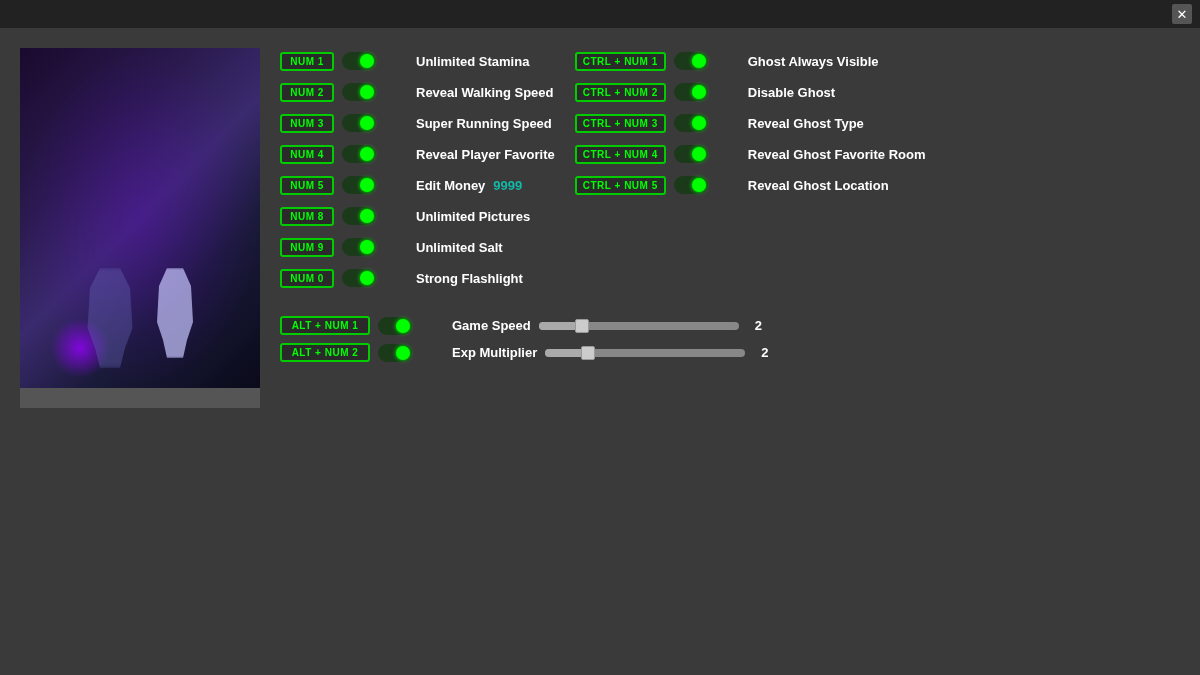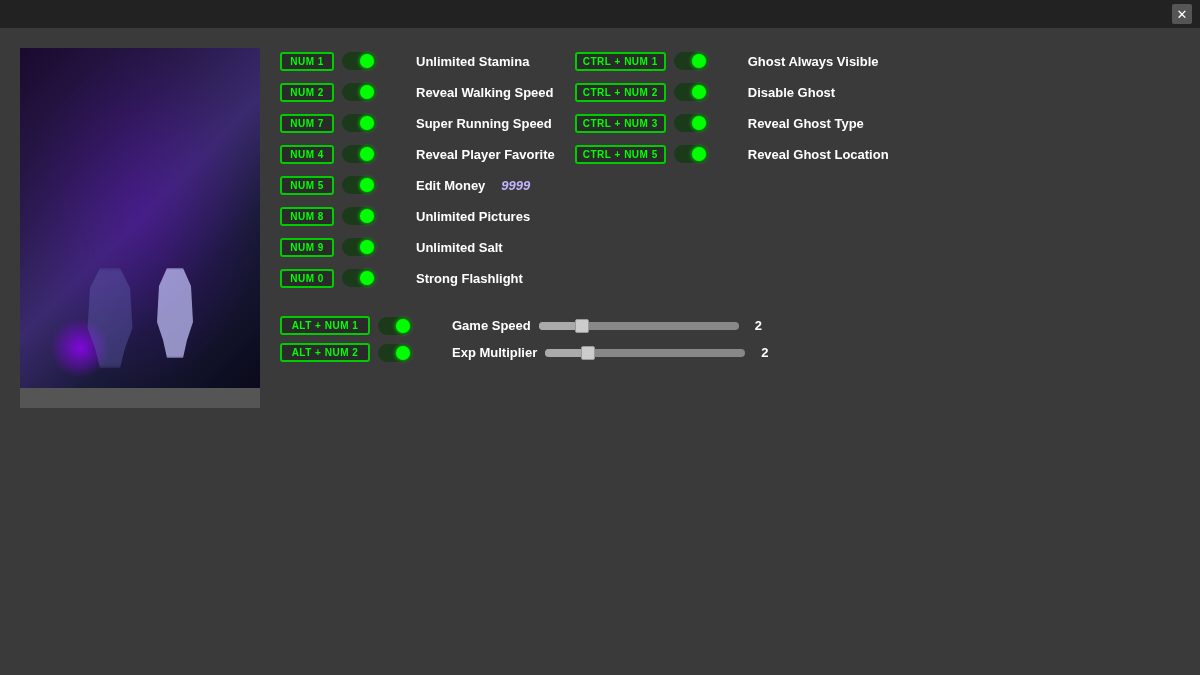--- a/index.html
+++ b/index.html
@@ -171,25 +171,24 @@
       box-shadow: 0 0 4px #00ff00;
     }
     .control-label {
       color: #fff;
       font-size: 13px;
       font-weight: bold;
       white-space: nowrap;
       padding-left: 32px;
     }
     .money-value {
-      color: #c4b5fd;
+      color: #14b8a6;
       font-size: 13px;
       font-weight: bold;
-      margin-left: 8px;
-      font-style: italic;
+      margin-left: 0;
     }
     .sliders-section {
       margin-top: 25px;
       display: flex;
       flex-direction: column;
       gap: 8px;
     }
     .slider-row {
       display: flex;
       align-items: center;
@@ -259,21 +258,21 @@
             <span class="control-label">Unlimited Stamina</span>
           </div>
           <div class="control-row">
             <span class="key-badge">NUM 2</span>
             <div class="toggle on">
               <div class="toggle-knob"></div>
             </div>
             <span class="control-label">Reveal Walking Speed</span>
           </div>
           <div class="control-row">
-            <span class="key-badge">NUM 7</span>
+            <span class="key-badge">NUM 3</span>
             <div class="toggle on">
               <div class="toggle-knob"></div>
             </div>
             <span class="control-label">Super Running Speed</span>
           </div>
           <div class="control-row">
             <span class="key-badge">NUM 4</span>
             <div class="toggle on">
               <div class="toggle-knob"></div>
             </div>
@@ -324,20 +323,27 @@
               <div class="toggle-knob"></div>
             </div>
             <span class="control-label">Disable Ghost</span>
           </div>
           <div class="control-row">
             <span class="key-badge wide">CTRL + NUM 3</span>
             <div class="toggle on">
               <div class="toggle-knob"></div>
             </div>
             <span class="control-label">Reveal Ghost Type</span>
+          </div>
+          <div class="control-row">
+            <span class="key-badge wide">CTRL + NUM 4</span>
+            <div class="toggle on">
+              <div class="toggle-knob"></div>
+            </div>
+            <span class="control-label">Reveal Ghost Favorite Room</span>
           </div>
           <div class="control-row">
             <span class="key-badge wide">CTRL + NUM 5</span>
             <div class="toggle on">
               <div class="toggle-knob"></div>
             </div>
             <span class="control-label">Reveal Ghost Location</span>
           </div>
         </div>
     </div>

